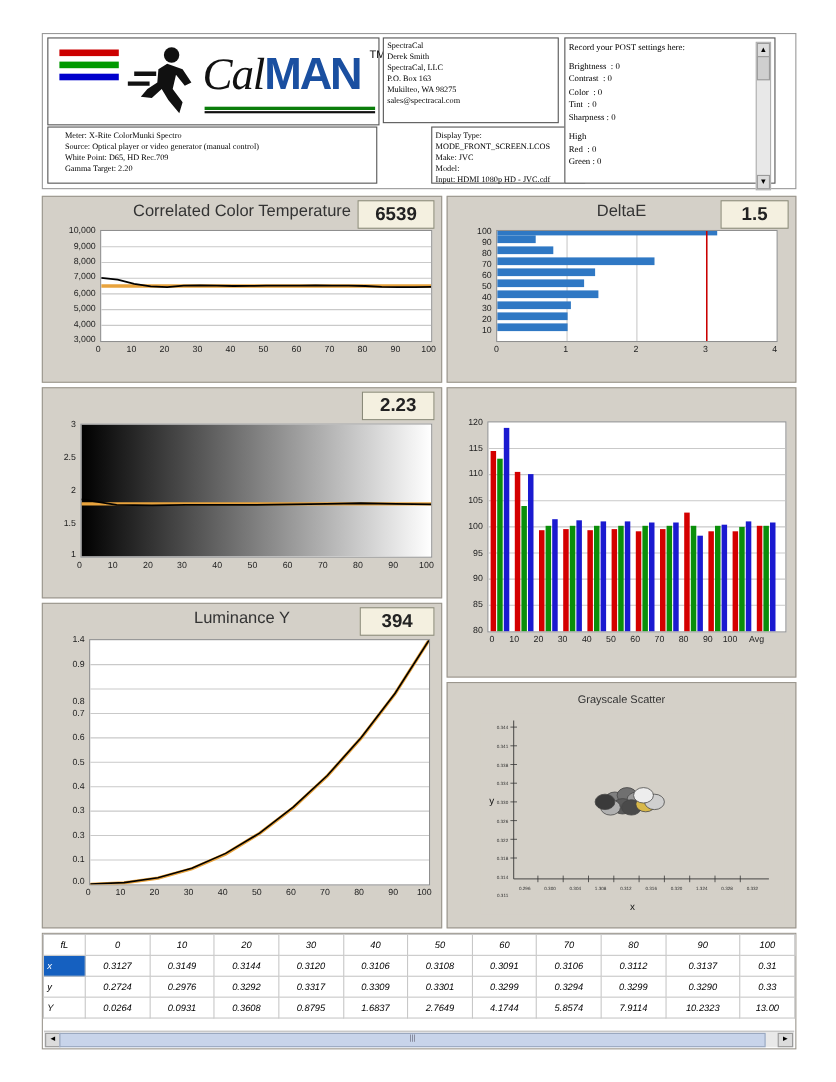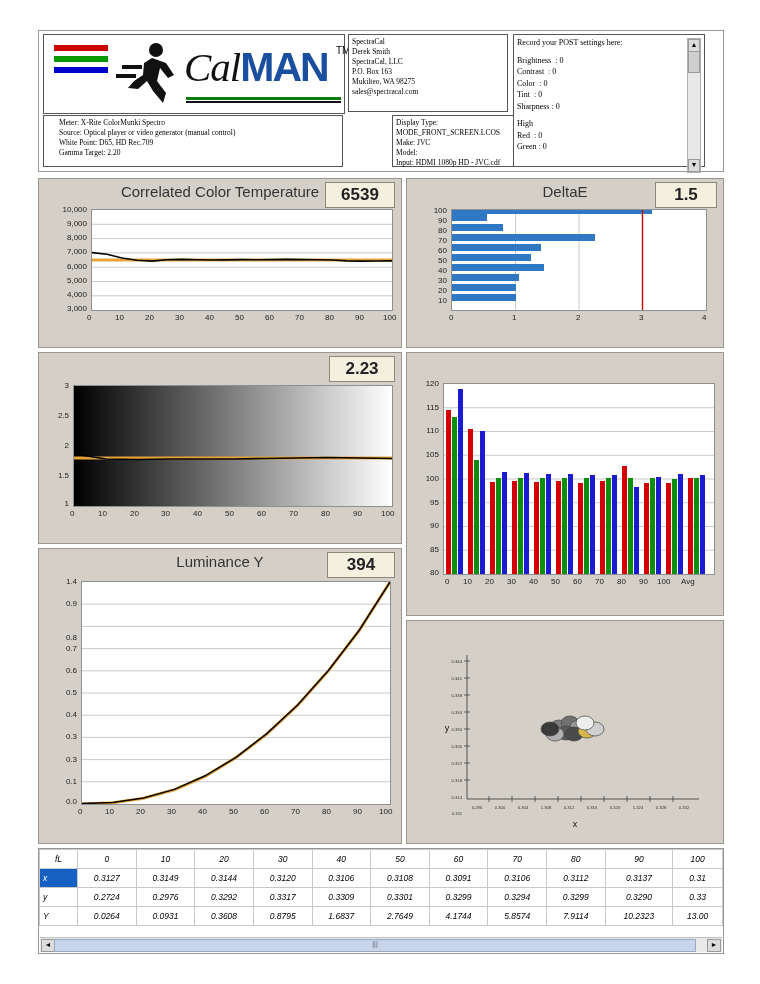--- a/index.html
+++ b/index.html
@@ -406,20 +406,21 @@
         <div class="axlbl" style="left:148px;">50</div>
       <div class="axlbl" style="left:179px;">60</div>
         <div class="axlbl" style="left:210px;">70</div>
       <div class="axlbl" style="left:241px;">80</div>
         <div class="axlbl" style="left:272px;">90</div>
       <div class="axlbl" style="left:298px;">100</div>
     </div>
   </div>
 
   <div class="panel" style="left:406px;top:620px;width:316px;height:222px;background:#d4d0c8;">
+    <div class="ptitle" style="top:10px;font-size:10px;">Grayscale Scatter</div>
     <div style="position:absolute;left:30px;top:28px;width:276px;height:182px;background:#d4d0c8;">
       <svg width="276" height="182" viewBox="0 0 276 182">
         <line x1="30" y1="6" x2="30" y2="150" stroke="#333" stroke-width="0.8"></line>
         <line x1="30" y1="150" x2="262" y2="150" stroke="#333" stroke-width="0.8"></line>
         <g stroke="#333" stroke-width="0.7">
           <line x1="27" y1="12" x2="33" y2="12"></line>
             <line x1="27" y1="29" x2="33" y2="29"></line>
           <line x1="27" y1="46" x2="33" y2="46"></line>
             <line x1="27" y1="63" x2="33" y2="63"></line>
           <line x1="27" y1="80" x2="33" y2="80"></line>

